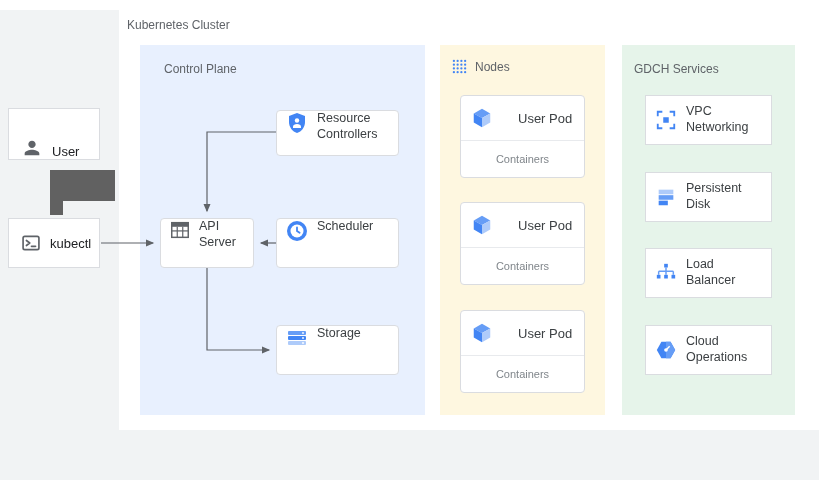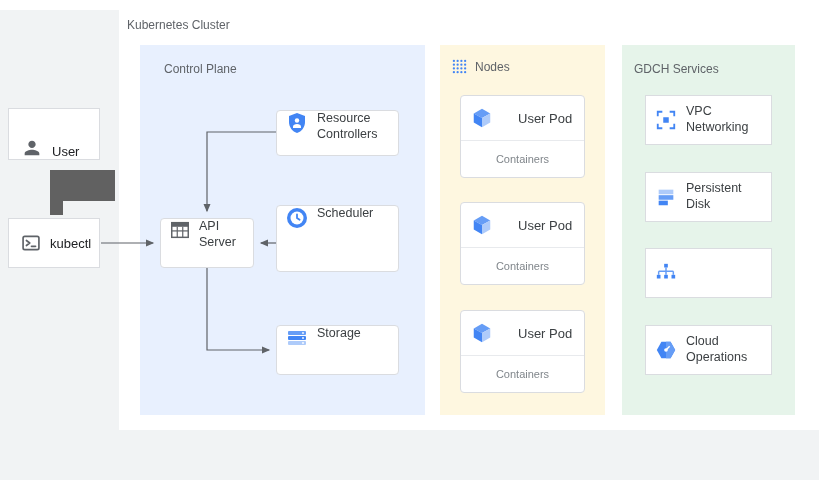--- a/index.html
+++ b/index.html
@@ -21,21 +21,21 @@
   .cp-label   { position:absolute; left:164px; top:62px; font-size:12px; color:#5f6368; }
   .gdch-label { position:absolute; left:634px; top:62px; font-size:12px; color:#5f6368; }
   .nodes-header { position:absolute; left:452px; top:59px; display:flex; align-items:center; gap:8px;
                   font-size:12px; color:#5f6368; }
 
   .card { position:absolute; background:#fff; border:1px solid #dadce0; border-radius:4px;
           display:flex; align-items:flex-start; gap:8px; padding:0 8px;
           font-size:12.5px; color:#3c4043; line-height:1.25; }
   .card-rc   { left:276px; top:110px; width:123px; height:46px; }
   .card-api  { left:160px; top:218px; width:94px;  height:50px; }
-  .card-sch  { left:276px; top:205px; width:123px; height:67px; }
+  .card-sch  { left:276px; top:218px; width:123px; height:50px; }
   .card-sto  { left:276px; top:325px; width:123px; height:50px; }
 
   .actor { position:absolute; left:8px; width:92px; background:#fff; border:1px solid #dadce0;
            display:flex; align-items:center; gap:9px; padding:0 12px; font-size:13px; color:#202124; }
   .user-box    { top:108px; height:52px;align-items:flex-end; }
   .kubectl-box { top:218px; height:50px; }
 
   .pod { position:absolute; left:460px; width:125px; height:83px; background:#fff;
          border:1px solid #dadce0; border-radius:4px; }
   .pod-1 { top:95px; } .pod-2 { top:202px; } .pod-3 { top:310px; }
@@ -252,20 +252,21 @@
   <div class="svc svc-3">
     <span class="icon">
       <svg width="22" height="22" viewBox="0 0 24 24">
         <path d="M12 6v4 M4 10v4 M12 10v4 M20 10v4 M4 10h16" fill="none" stroke="#669df6" stroke-width="1.6"></path>
         <rect x="10" y="2" width="4" height="4" fill="#4285f4"></rect>
         <rect x="2" y="14" width="4" height="4" fill="#4285f4"></rect>
         <rect x="10" y="14" width="4" height="4" fill="#4285f4"></rect>
         <rect x="18" y="14" width="4" height="4" fill="#4285f4"></rect>
       </svg>
     </span>
+    <span>Load Balancer</span>
   </div>
 
   <div class="svc svc-4">
     <span class="icon">
       <svg width="22" height="22" viewBox="0 0 24 24">
         <polygon points="7,3 17,3 22,12 17,21 7,21 2,12" fill="#4285f4"></polygon>
         <polygon points="12,3 17,3 22,12 17,21 12,21" fill="#669df6"></polygon>
         <circle cx="12" cy="12" r="2" fill="#fff"></circle>
         <line x1="12" y1="12" x2="16" y2="8" stroke="#fff" stroke-width="1.6"></line>
       </svg>

